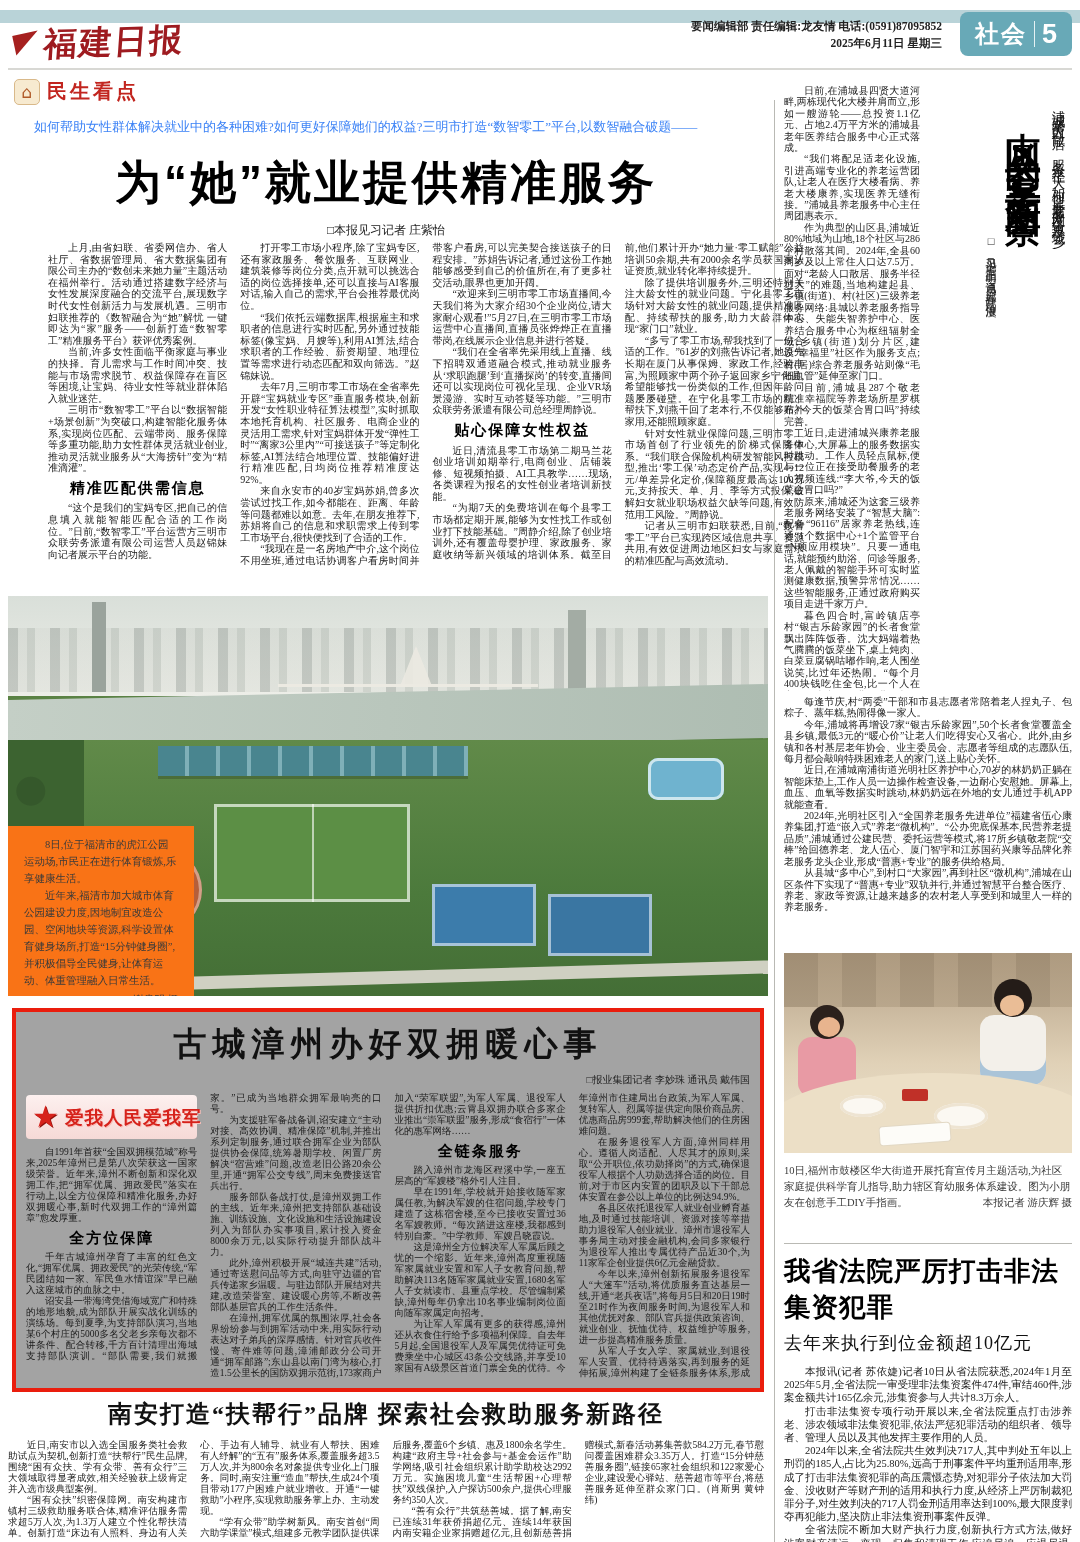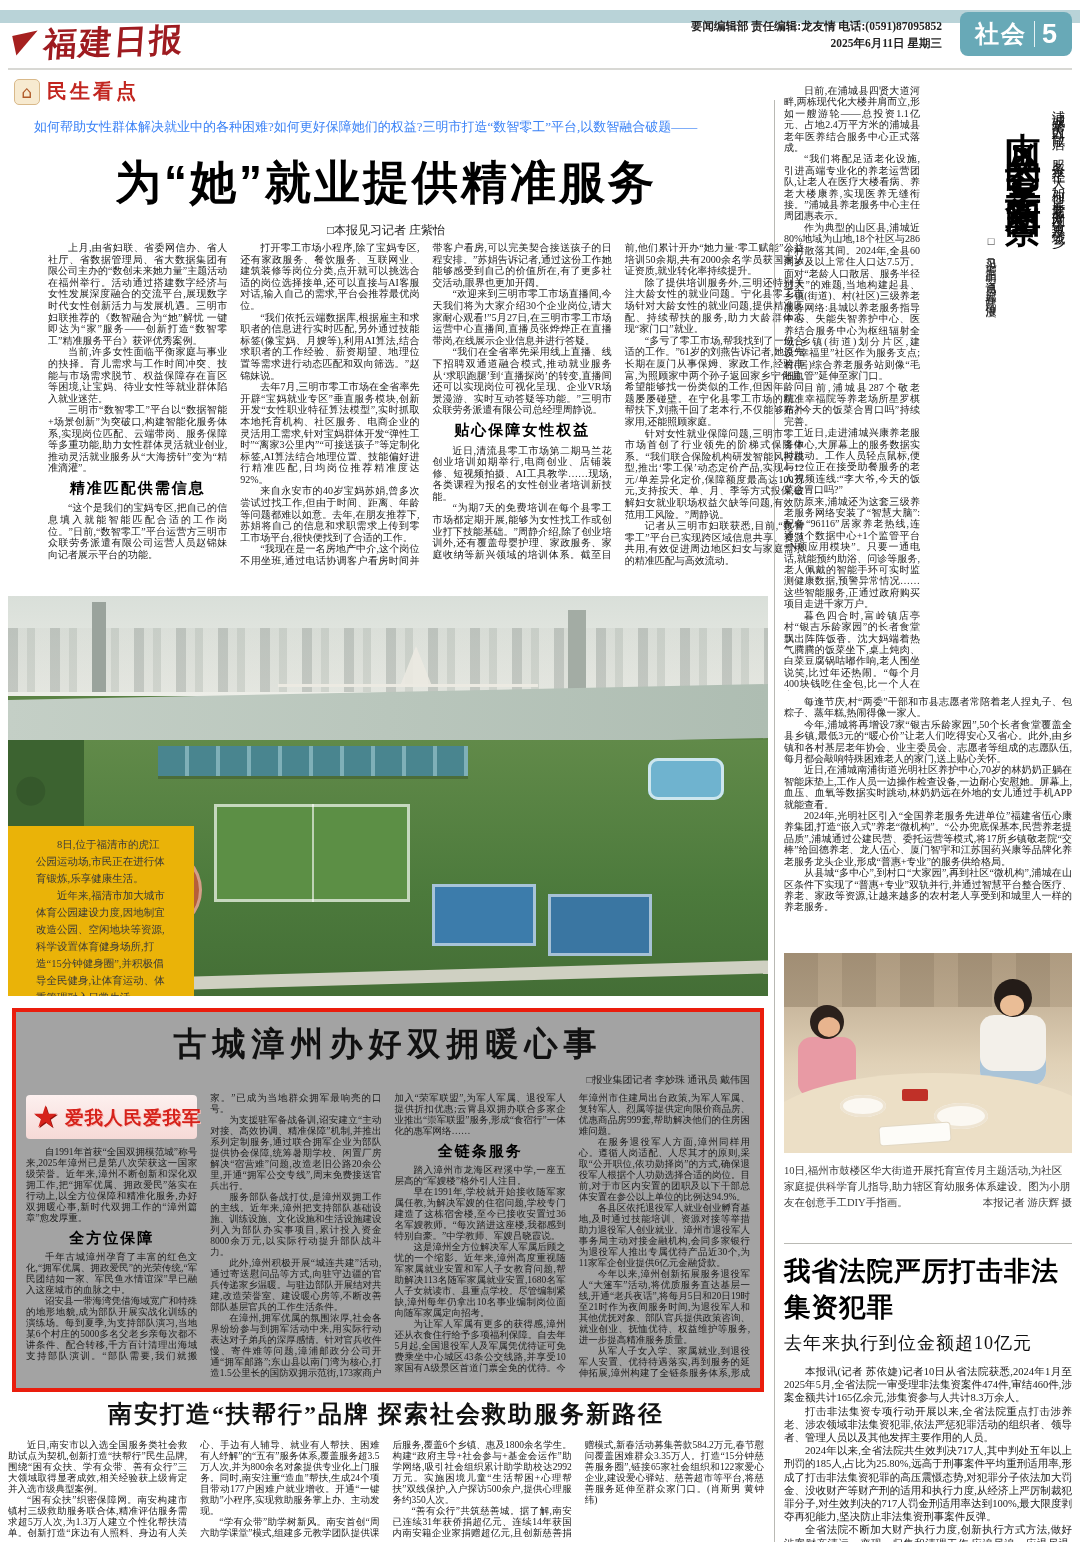--- a/index.html
+++ b/index.html
@@ -41,21 +41,21 @@
   .p1-trees-left{position:absolute;left:0;top:144px;width:76px;height:256px;background:radial-gradient(circle at 30% 20%,#35582b 0 14px,transparent 15px),radial-gradient(circle at 70% 50%,#2f5226 0 16px,transparent 17px),radial-gradient(circle at 40% 80%,#35582b 0 15px,transparent 16px),#3c6330;}
   .p1-roofrow{position:absolute;left:150px;top:150px;width:310px;height:30px;background:repeating-linear-gradient(90deg,#49858f 0 27px,#7fb0b8 27px 31px);box-shadow:0 3px 0 rgba(0,0,0,.18);}
   .p1-pool{position:absolute;left:640px;top:162px;width:76px;height:42px;background:#6fb3cf;border-radius:10px;box-shadow:inset 0 0 0 3px #cde6ee;}
   .p1-court-green{position:absolute;left:206px;top:208px;width:196px;height:98px;background:#5c8f45;box-shadow:inset 0 0 0 3px rgba(255,255,255,.65);}
   .p1-court-green:after{content:"";position:absolute;left:50%;top:0;width:2px;height:100%;background:rgba(255,255,255,.6);}
   .p1-court-blue1{position:absolute;left:424px;top:288px;width:104px;height:62px;background:#3c7cab;box-shadow:inset 0 0 0 3px rgba(255,255,255,.55);}
   .p1-court-blue2{position:absolute;left:540px;top:298px;width:104px;height:62px;background:#3a76a2;box-shadow:inset 0 0 0 3px rgba(255,255,255,.55);}
   .p1-track{position:absolute;left:70px;top:252px;width:124px;height:84px;background:#b55f3a;border-radius:42px;box-shadow:inset 0 0 0 3px rgba(255,255,255,.4);}
   .p1-track:after{content:"";position:absolute;left:20px;top:16px;width:84px;height:52px;background:#68944d;border-radius:26px;}
   .p1-road{position:absolute;left:0;top:374px;width:110%;height:13px;background:#cfd0c2;transform:rotate(-1.6deg);}
-  .caption1{position:absolute;left:0;bottom:0;width:186px;height:170px;background:#eab308;padding:10px 28px;box-sizing:border-box;font-size:10.5px;line-height:17px;color:#3a3a3a;}
+  .caption1{position:absolute;left:0;bottom:0;width:186px;height:170px;background:#f97316;padding:10px 16px;box-sizing:border-box;font-size:10.5px;line-height:17px;color:#3a3a3a;}
   .caption1 p{margin:0;text-indent:2em;}
   .caption1 .credit{text-align:right;margin-top:2px;}
   
   .redbox{position:absolute;left:4px;top:908px;width:752px;height:384px;border:4px solid #ea1d0d;box-sizing:border-box;background:#a3a3a3;padding:6px 10px;}
   .rb-title{margin:4px 0 0;text-align:center;font-size:33px;font-weight:900;letter-spacing:6px;color:#111;}
   .rb-byline{text-align:right;font-size:10px;color:#222;margin:6px 0 6px;}
   .rb-body{column-count:4;column-gap:13px;height:288px;overflow:hidden;font-size:9.5px;line-height:11px;text-align:justify;color:#1a1a1a;}
   .rb-badge{break-inside:avoid;display:flex;align-items:center;gap:6px;height:44px;margin:2px 0 8px;background:linear-gradient(#fdf0ef,#f6d9d6);border-radius:4px;padding:0 6px;}
   .rb-star{color:#d6221b;font-size:30px;line-height:1;text-shadow:1px 1px 0 #8f0f0a;font-family:"DejaVu Sans",sans-serif;}
   .rb-badge-text{font-size:18.5px;font-weight:900;color:#d6221b;letter-spacing:1px;text-shadow:1px 1px 0 #f9bdb8;font-family:"Liberation Sans",sans-serif;white-space:nowrap;}
@@ -131,21 +131,21 @@
     <div class="lead-byline">□本报见习记者 庄紫怡</div>
     <div class="lead-body">
         <p class="body-para">上月,由省妇联、省委网信办、省人社厅、省数据管理局、省大数据集团有限公司主办的“数创未来她力量”主题活动在福州举行。活动通过搭建数字经济与女性发展深度融合的交流平台,展现数字时代女性创新活力与发展机遇。三明市妇联推荐的《数智融合为“她”解忧 一键即达为“家”服务——创新打造“数智零工”精准服务平台》获评优秀案例。</p>
         <p class="body-para">当前,许多女性面临平衡家庭与事业的抉择。育儿需求与工作时间冲突、技能与市场需求脱节、权益保障存在盲区等困境,让宝妈、待业女性等就业群体陷入就业迷茫。</p>
         <p class="body-para">三明市“数智零工”平台以“数据智能+场景创新”为突破口,构建智能化服务体系,实现岗位匹配、云端带岗、服务保障等多重功能,助力女性群体灵活就业创业,推动灵活就业服务从“大海捞针”变为“精准滴灌”。</p>
         <h3 class="col-subhead">精准匹配供需信息</h3>
         <p class="body-para">“这个是我们的宝妈专区,把自己的信息填入就能智能匹配合适的工作岗位。”日前,“数智零工”平台运营方三明市众联劳务派遣有限公司运营人员赵锦妹向记者展示平台的功能。</p>
         <p class="body-para">打开零工市场小程序,除了宝妈专区,还有家政服务、餐饮服务、互联网业、建筑装修等岗位分类,点开就可以挑选合适的岗位选择接单,还可以直接与AI客服对话,输入自己的需求,平台会推荐最优岗位。</p>
         <p class="body-para">“我们依托云端数据库,根据雇主和求职者的信息进行实时匹配,另外通过技能标签(像宝妈、月嫂等),利用AI算法,结合求职者的工作经验、薪资期望、地理位置等需求进行动态匹配和双向筛选。”赵锦妹说。</p>
         <p class="body-para">去年7月,三明市零工市场在全省率先开辟“宝妈就业专区”垂直服务模块,创新开发“女性职业特征算法模型”,实时抓取本地托育机构、社区服务、电商企业的灵活用工需求,针对宝妈群体开发“弹性工时”“离家3公里内”“可接送孩子”等定制化标签,AI算法结合地理位置、技能偏好进行精准匹配,日均岗位推荐精准度达92%。</p>
-        <p class="body-para">来自永安市的40岁宝妈苏娟,曾多次尝试过找工作,但由于时间、距离、年龄等问题都难以如意。去年,在朋友推荐下,苏娟将自己的信息和求职需求上传到零工市场平台,很快便找到了合适的工作。</p>
+        <p class="body-para">来自永安市的40岁宝妈苏娟,曾多次尝试过找工作,如今都能在、距离、年龄等问题都难以如意。去年,在朋友推荐下,苏娟将自己的信息和求职需求上传到零工市场平台,很快便找到了合适的工作。</p>
         <p class="body-para">“我现在是一名房地产中介,这个岗位不用坐班,通过电话协调客户看房时间并带客户看房,可以完美契合接送孩子的日程安排。”苏娟告诉记者,通过这份工作她能够感受到自己的价值所在,有了更多社交活动,眼界也更加开阔。</p>
         <p class="body-para">“欢迎来到三明市零工市场直播间,今天我们将为大家介绍30个企业岗位,请大家耐心观看!”5月27日,在三明市零工市场运营中心直播间,直播员张烨烨正在直播带岗,在线展示企业信息并进行答疑。</p>
         <p class="body-para">“我们在全省率先采用线上直播、线下招聘双通道融合模式,推动就业服务从‘求职跑腿’到‘直播探岗’的转变,直播间还可以实现岗位可视化呈现、企业VR场景漫游、实时互动答疑等功能。”三明市众联劳务派遣有限公司总经理周静说。</p>
         <h3 class="col-subhead">贴心保障女性权益</h3>
         <p class="body-para">近日,清流县零工市场第二期马兰花创业培训如期举行,电商创业、店铺装修、短视频拍摄、AI工具教学……现场,各类课程为报名的女性创业者培训新技能。</p>
         <p class="body-para">“为期7天的免费培训在每个县零工市场都定期开展,能够为女性找工作或创业打下技能基础。”周静介绍,除了创业培训外,还有覆盖母婴护理、家政服务、家庭收纳等新兴领域的培训体系。截至目前,他们累计开办“她力量·零工赋能”公益培训50余期,共有2000余名学员获国家认证资质,就业转化率持续提升。</p>
         <p class="body-para">除了提供培训服务外,三明还特别关注大龄女性的就业问题。宁化县零工市场针对大龄女性的就业问题,提供精准匹配、持续帮扶的服务,助力大龄群体实现“家门口”就业。</p>
         <p class="body-para">“多亏了零工市场,帮我找到了一份合适的工作。”61岁的刘燕告诉记者,她原先长期在厦门从事保姆、家政工作,经验丰富,为照顾家中两个孙子返回家乡宁化县,希望能够找一份类似的工作,但因年龄问题屡屡碰壁。在宁化县零工市场的精准帮扶下,刘燕干回了老本行,不仅能够贴补家用,还能照顾家庭。</p>
         <p class="body-para">针对女性就业保障问题,三明市零工市场首创了行业领先的阶梯式保障体系。“我们联合保险机构研发智能风控模型,推出‘零工保’动态定价产品,实现4~12元/单差异化定价,保障额度最高达100万元,支持按天、单、月、季等方式投保,破解妇女就业职场权益欠缺等问题,有效防范用工风险。”周静说。</p>
         <p class="body-para">记者从三明市妇联获悉,目前,“数智零工”平台已实现跨区域信息共享、资源共用,有效促进周边地区妇女与家庭需求的精准匹配与高效流动。</p>

